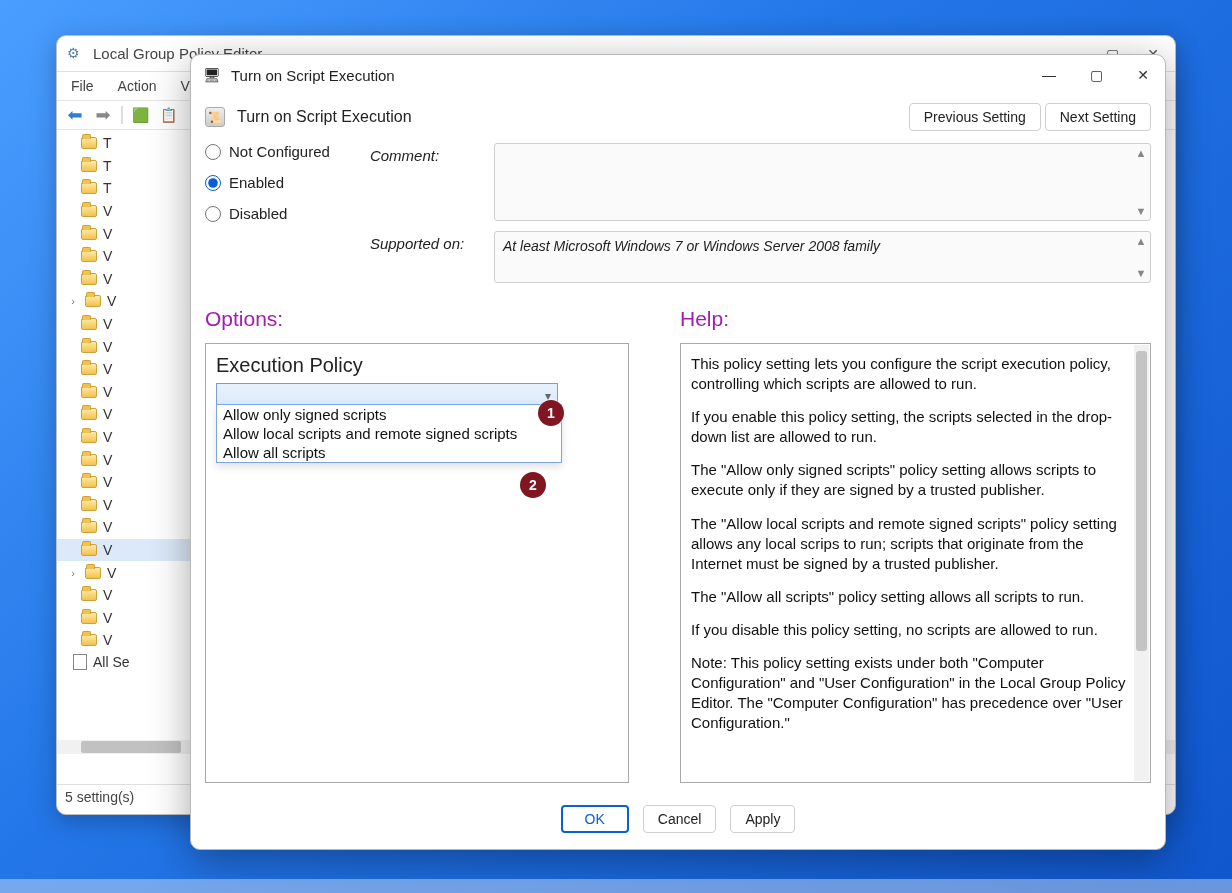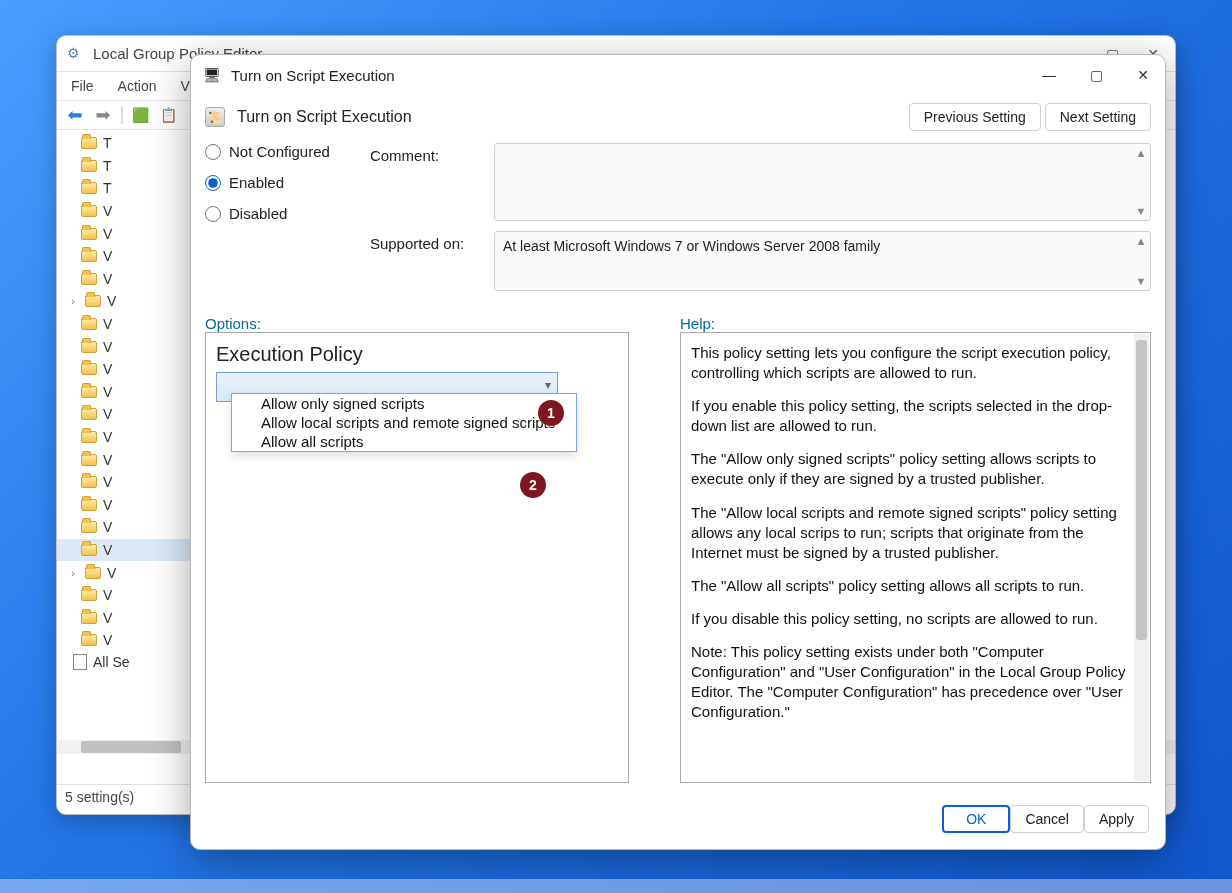--- a/index.html
+++ b/index.html
@@ -89,69 +89,68 @@
     color:#222;
   }
   .btn.primary { border:2px solid #0a5fd5; color:#0a5fd5; padding:4px 22px;}
   .dlg-state {
     padding: 0 14px 10px 14px;
     display:flex; gap:40px;
   }
   .radio-stack { display:flex; flex-direction:column; gap:14px; }
   .radio-row { display:flex; align-items:center; gap:8px; font-size:15px; color:#222;}
   input[type=radio] { width:16px; height:16px; accent-color:#0a5fd5; }
-  .field-col { flex:1; }
+  .field-col { flex:1;font-style:italic; }
   .field-row { display:flex; gap:14px; align-items:flex-start; margin-bottom:10px;}
   .field-label { width:110px; font-size:15px; color:#222; padding-top:4px;}
   .textbox {
     flex:1; border:1px solid #cfcfcf; background:#fafafa; border-radius:3px;
     position:relative;
     font-size:14px; padding:6px 8px;
   }
   .textbox.multi { height:78px; }
-  .textbox.support { height:60px; }
+  .textbox.support { height:52px; }
   .sb-arrow { position:absolute; right:2px; width:14px; height:14px; color:#888; font-size:11px; display:flex; align-items:center; justify-content:center;}
   .sb-up { top:2px; } .sb-dn { bottom:2px; }
 
   .dlg-cols {
     display:flex; gap:12px; padding: 4px 14px 8px 14px; flex:1; min-height:0;
   }
   .col-left { width:424px; display:flex; flex-direction:column; }
   .col-right { flex:1; display:flex; flex-direction:column; position:relative;padding-left:39px;}
-  .col-label { font-size:15px; color:#0369a1; margin-bottom:0;}
+  .col-label { font-size:21px; color:#a21caf; margin-bottom:12px;}
   .panel { border:1px solid #a9a9a9; background:#fff; flex:1; padding:10px 10px; position:relative; overflow:hidden;}
   .exec-label { font-size:20px; color:#222; margin-bottom:6px;}
   .combo {
     width: 342px; height: 30px;
     border:1px solid #7a9ecf;
     background: linear-gradient(#e7f1fb,#d7e9fb);
     position:relative;
     cursor:pointer;
   }
   .combo::after { content:"▾"; position:absolute; right:6px; top:5px; font-size:12px; color:#666;}
   .dropdown {
     position:absolute;
-    top:60px; left:25px;
+    top:60px; left:10px;
     width:346px;
     border:1px solid #7aa7e0;
     background:#fff;
     box-shadow: 0 4px 8px rgba(0,0,0,0.12);
     z-index:20;
-    padding-left:23px;
   }
   .dd-item { padding:1px 6px; font-size:15px; color:#111; cursor:pointer;}
 
   .help-body { font-size:15px; color:#111; line-height:1.34; padding-right:6px;}
   .help-body p { margin-bottom:13px; }
   .vscroll { position:absolute; top:1px; right:1px; bottom:1px; width:15px; background:#f1f1f1;}
   .vscroll-thumb { position:absolute; left:2px; right:2px; top:6px; height:300px; background:#c4c4c4; border-radius:3px;}
 
   .dlg-footer {
     padding: 14px 16px 16px 16px;
-    display:flex; justify-content:flex-end; 
+    display:flex; justify-content:center; gap:14px;
     border-top: none;
   }
 
   .callout {
     position:absolute;
     width:26px; height:26px;
     background:#7f1621;
     color:#fff;
     border-radius:50%;
     display:flex; align-items:center; justify-content:center;

